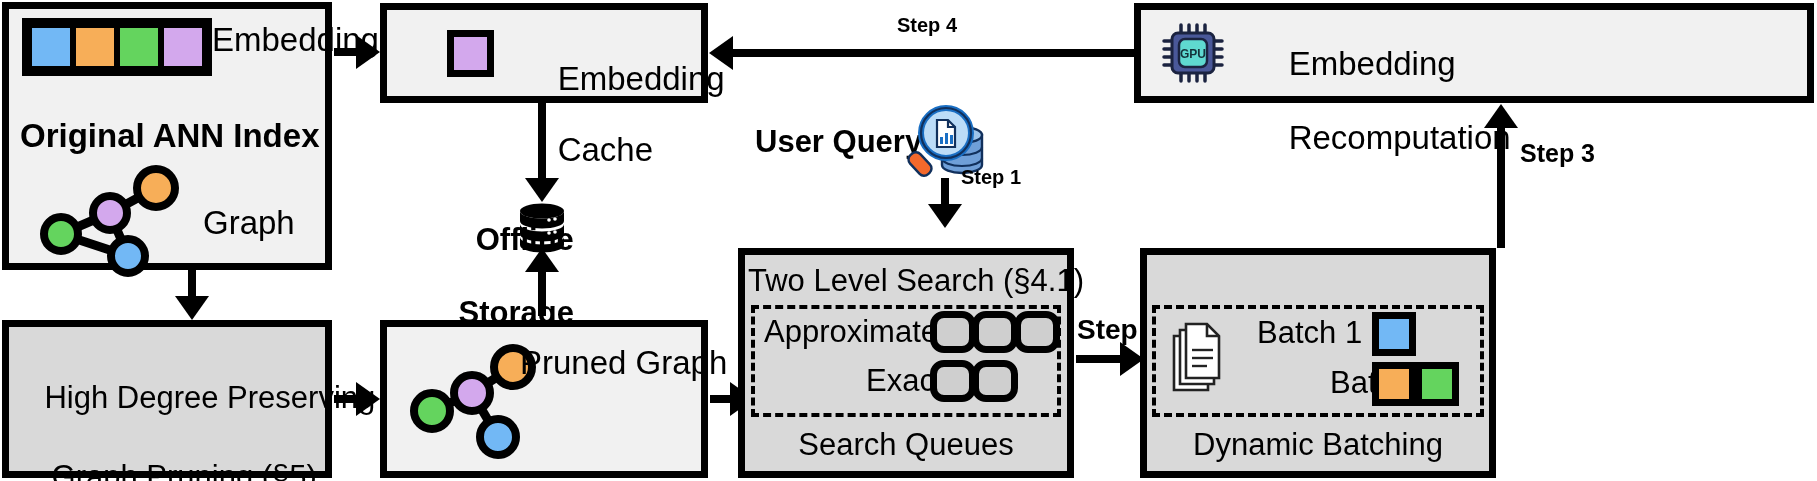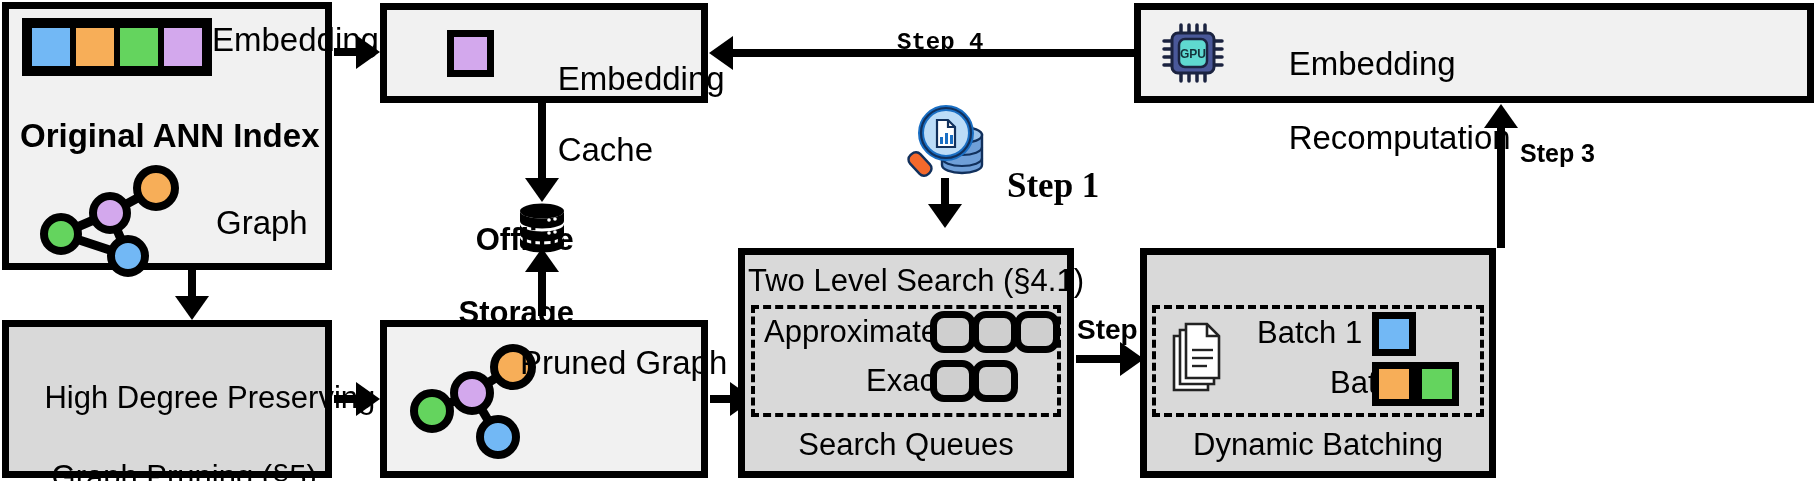--- a/index.html
+++ b/index.html
@@ -59,21 +59,21 @@
         <line x1="23" y1="66" x2="90" y2="88"></line>
         <line x1="72" y1="45" x2="90" y2="88"></line>
       </g>
       <circle cx="118" cy="20" r="19" fill="#f7ae58" stroke="#000" stroke-width="8"></circle>
       <circle cx="72" cy="45" r="17" fill="#d3a8ed" stroke="#000" stroke-width="8"></circle>
       <circle cx="23" cy="66" r="17" fill="#64d45e" stroke="#000" stroke-width="8"></circle>
       <circle cx="90" cy="88" r="17" fill="#72b8f5" stroke="#000" stroke-width="8"></circle>
     </svg>
   </div>
 
-  <div class="lbl" style="left:203px;top:205px;font-size:33px;margin-left:13px;">Graph</div>
+  <div class="lbl" style="left:203px;top:205px;font-size:33px;">Graph</div>
 
   <div class="box" style="left:380px;top:3px;width:328px;height:100px;">
   </div>
   <div class="sq" style="left:447px;top:30px;width:47px;height:47px;background:#d3a8ed;"></div>
   <div class="lbl" style="left:521px;top:25px;font-size:33px;">
     <span>Embedding</span><br>
     <span>Cache</span>
   </div>
 
   <div class="line" style="left:334px;top:48px;width:30px;height:8px;"></div>
@@ -106,21 +106,21 @@
       <text x="31" y="35" font-family="'Liberation Sans',sans-serif" font-size="12" font-weight="bold" text-anchor="middle" fill="#14323a">GPU</text>
     </svg>
   </div>
   <div class="lbl" style="left:1252px;top:9px;font-size:33px;line-height:1.12;">
     <span>Embedding</span><br>
     <span>Recomputation</span><br>
   </div>
 
   <div class="line" style="left:731px;top:49px;width:406px;height:8px;"></div>
   <div class="arrowhead ah-left" style="left:709px;top:36px;"></div>
-  <div class="lbl bold" style="left:897px;top:30px;font-size:24px;font-family:Liberation Mono, monospace;">Step 4</div>
+  <div class="lbl bold" style="left:897px;top:15px;font-size:20px;">Step 4</div>
 
   <div class="lbl bold" style="left:424px;top:185px;font-size:31px;line-height:1.18;text-align:right;">
     <span>Offline</span><br>
     <span>Storage</span>
   </div>
 
   <div class="svgwrap" style="left:519px;top:203px;">
     <svg width="46" height="50" viewBox="0 0 46 50">
       <ellipse cx="23" cy="8" rx="22" ry="7.5" fill="#000"></ellipse>
       <path d="M1 8 v10 a22 7.5 0 0 0 44 0 V8 a22 7.5 0 0 1 -44 0 z" fill="#000"></path>
@@ -167,20 +167,21 @@
     </svg>
   </div>
   <div class="lbl" style="left:520px;top:345px;font-size:33px;">Pruned Graph</div>
 
   <div class="line" style="left:334px;top:395px;width:30px;height:8px;"></div>
   <div class="arrowhead ah-right" style="left:356px;top:382px;"></div>
 
   <div class="line" style="left:710px;top:395px;width:28px;height:8px;"></div>
   <div class="arrowhead ah-right" style="left:730px;top:382px;"></div>
 
+  <div class="lbl bold" style="left:755px;top:125px;font-size:31px;">User Query</div>
 
   <div class="svgwrap" style="left:906px;top:105px;">
     <svg width="82" height="78" viewBox="0 0 82 78">
 
       <g>
         <path d="M36 30 h40 v30 a20 8 0 0 1 -40 0 z" fill="#6f9fd8" stroke="#11305c" stroke-width="2.4"></path>
         <ellipse cx="56" cy="30" rx="20" ry="8" fill="#9dc3ea" stroke="#11305c" stroke-width="2.4"></ellipse>
         <path d="M36 42 a20 8 0 0 0 40 0" fill="none" stroke="#11305c" stroke-width="2.2"></path>
         <path d="M36 53 a20 8 0 0 0 40 0" fill="none" stroke="#11305c" stroke-width="2.2"></path>
       </g>
@@ -195,21 +196,21 @@
       <g fill="#1a6fc4">
         <rect x="34" y="32" width="3" height="7"></rect>
         <rect x="39" y="28" width="3" height="11"></rect>
         <rect x="44" y="30" width="3" height="9"></rect>
       </g>
     </svg>
   </div>
 
   <div class="line" style="left:941px;top:178px;width:8px;height:30px;"></div>
   <div class="arrowhead ah-down" style="left:928px;top:204px;"></div>
-  <div class="lbl bold" style="left:1007px;top:167px;font-size:35px;font-family:Liberation Serif, serif;">Step 1</div>
+  <div class="lbl bold" style="left:961px;top:167px;font-size:20px;">Step 1</div>
 
   <div class="box dark" style="left:738px;top:248px;width:336px;height:230px;">
   </div>
   <div class="lbl" style="left:748px;top:264px;width:316px;text-align:center;font-size:31px;">Two Level Search (§4.1)</div>
 
   <div class="dashed" style="left:751px;top:305px;width:310px;height:112px;"></div>
 
   <div class="lbl" style="left:764px;top:315px;font-size:31px;">Approximate</div>
   <div class="qbox" style="left:930px;top:311px;width:46px;height:42px;"></div>
   <div class="qbox" style="left:972px;top:311px;width:46px;height:42px;"></div>

